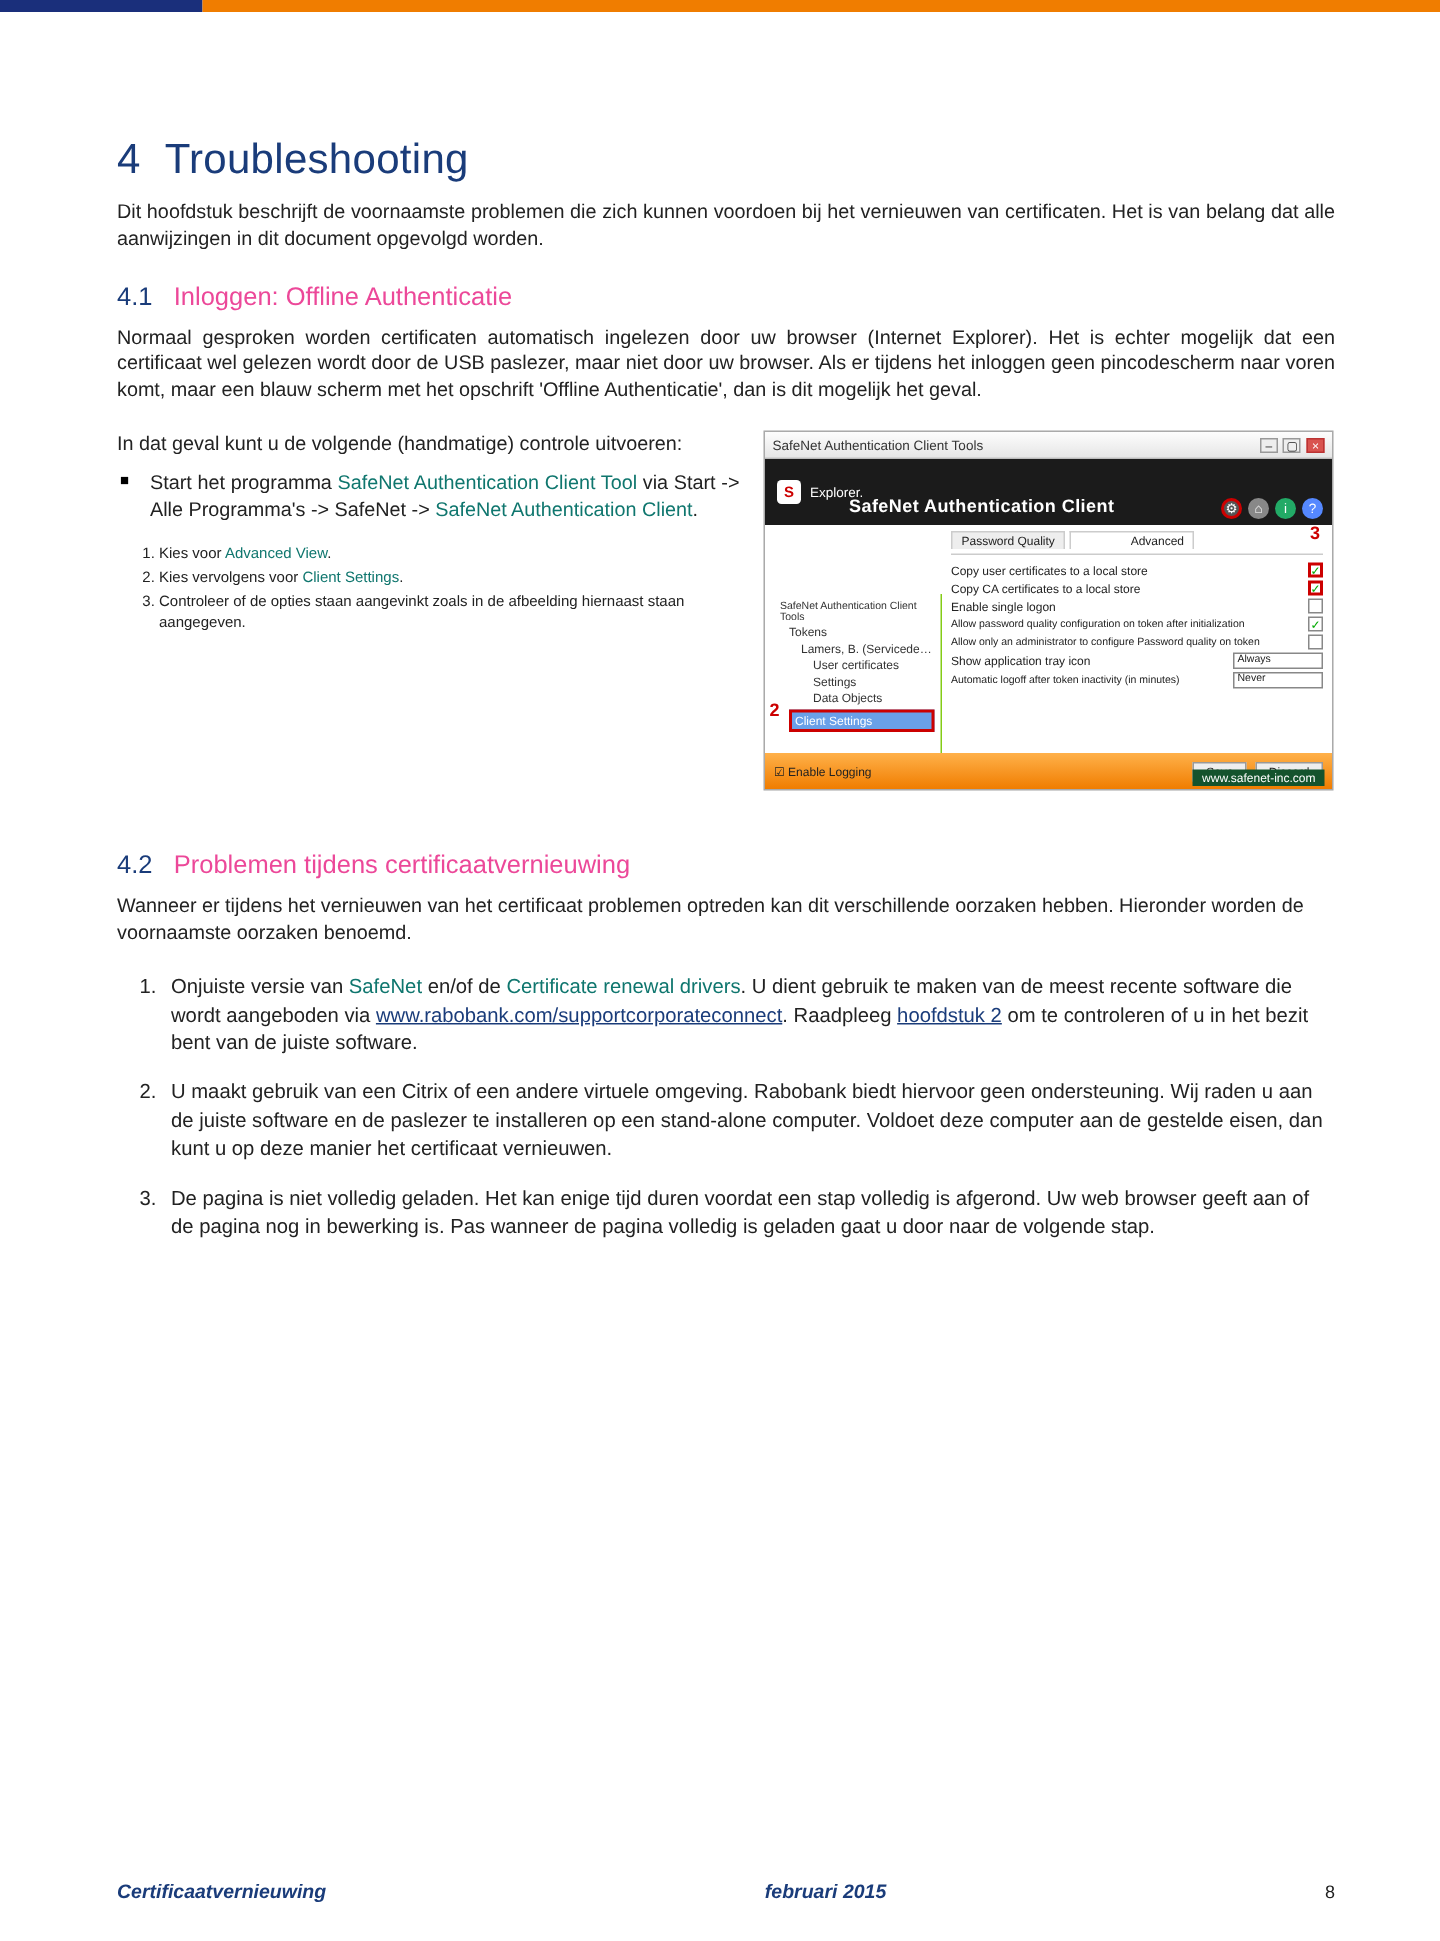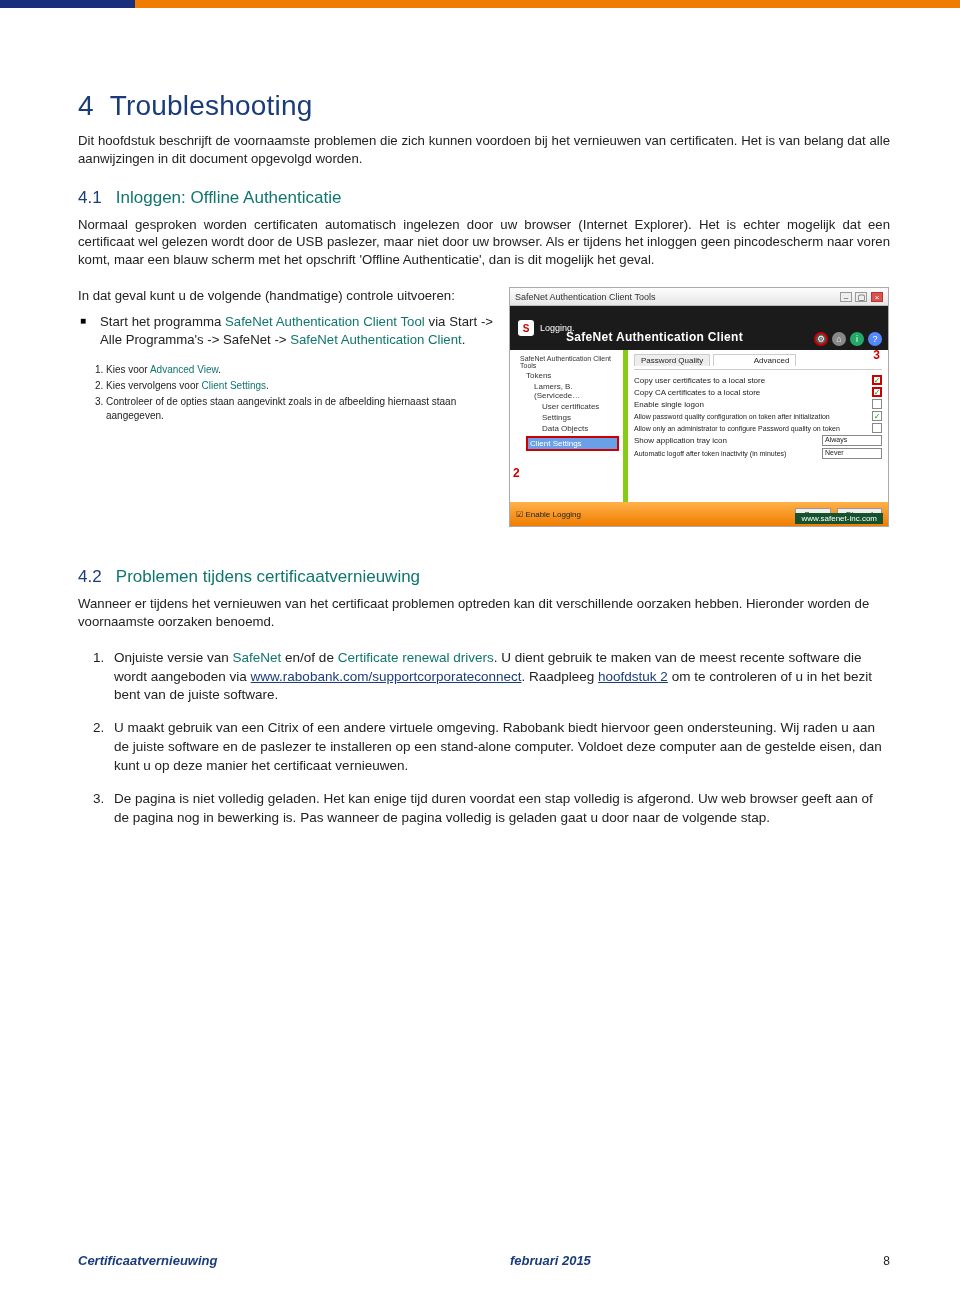--- a/index.html
+++ b/index.html
@@ -6,21 +6,21 @@
   html, body { width: 960px; background: #fff; font-family: "Segoe UI", Tahoma, sans-serif; color: #222; }
   .page { position: relative; width: 960px; height: 1294px; }
   .topbar { position: absolute; top: 0; left: 0; width: 960px; height: 8px; display: flex; }
   .topbar .blue { background: #1a2f7b; width: 135px; height: 8px; }
   .topbar .orange { background: #f07d00; flex: 1; height: 8px; }
   .content { position: absolute; top: 90px; left: 78px; width: 812px; }
   h1 { font-size: 28px; font-weight: 400; color: #1a3c7a; margin-bottom: 10px; letter-spacing: 0.2px; }
   .para { font-size: 13.2px; line-height: 1.35; text-align: justify; margin-bottom: 18px; }
   h2 { font-size: 17px; font-weight: 400; color: #1a3c7a; margin-top: 20px; margin-bottom: 8px; }
   .h2num { color: #1a3c7a; }
-  .h2title { color: #0f766e; }
+  .h2title { color: #ec4899; }
   .two-col { display: flex; gap: 16px; }
   .col-left { flex: 0 0 415px; }
   .col-right { flex: 1; }
   .justify { text-align: justify; }
   ul.bullets { list-style: none; margin: 8px 0 14px 0; }
   ul.bullets li { position: relative; padding-left: 22px; font-size: 13.2px; line-height: 1.35; text-align: justify; }
   ul.bullets li::before { content: "■"; position: absolute; left: 2px; top: 1px; font-size: 10px; color: #000; }
   ol.steps { margin: 8px 0 0 28px; font-size: 10px; line-height: 1.4; }
   ol.steps li { margin-bottom: 2px; }
   ol.wide { margin: 10px 0 0 30px; font-size: 13.5px; line-height: 1.4; }
@@ -38,21 +38,21 @@
   .sc-banner { height: 44px; background: #1b1b1b; color:#fff; display:flex; align-items:center; padding:0 8px; position:relative;}
   .sc-banner .logo { width:16px; height:16px; background:#fff; border-radius:3px; margin-right:6px; display:flex; align-items:center; justify-content:center; color:#c00; font-weight:bold; font-size:10px;}
   .sc-banner .btxt { font-size: 12px; font-weight: 600; letter-spacing: 0.3px; }
   .sc-banner .icons { position:absolute; right:6px; bottom:4px; display:flex; gap:4px; }
   .sc-banner .icons span { width:14px; height:14px; border-radius:50%; display:flex; align-items:center; justify-content:center; font-size:9px; }
   .ic-gear { background:#555; border:2px solid #c00; }
   .ic-i { background:#2a6; color:#fff; }
   .ic-q { background:#58f; color:#fff; }
   .ic-h { background:#888; color:#fff; }
   .sc-body { display:flex; height: 152px; background:#fff; }
-  .sc-tree { width: 118px; border-right:5px solid #84cc16; padding:4px; font-size:8px; color:#333; }
+  .sc-tree { width: 118px; border-right:1px solid #84cc16; padding:4px; font-size:8px; color:#333;margin-top:46px; }
   .sc-tree .node { padding:1px 0 1px 6px; }
   .sc-tree .sel { background:#6aa0e8; color:#fff; border:2px solid #c00; padding:1px 2px; }
   .sc-main { flex:1; padding:4px 6px; position: relative; }
   .sc-tabs { border-bottom:1px solid #ccc; height:16px; }
   .sc-tabs span { display:inline-block; border:1px solid #ccc; border-bottom:none; padding:1px 6px; font-size:8px; background:#eee; }
   .sc-tabs .act { background:#fff;padding-left:40px; }
   .sc-opts { margin-top:4px; }
   .sc-opt { display:flex; justify-content:space-between; align-items:center; font-size:8px; padding:1px 0; }
   .sc-opt .cb { width:10px; height:10px; border:1px solid #888; display:flex; align-items:center; justify-content:center; font-size:8px; }
   .sc-opt .cb.on::after { content:"✓"; color:#0a0; }
@@ -114,21 +114,21 @@
           <div class="sc-titlebar">
             <span class="t">SafeNet Authentication Client Tools</span>
             <span class="wbtns">
               <span>–</span>
               <span>▢</span>
               <span class="x">×</span>
             </span>
           </div>
           <div class="sc-banner">
             <div class="logo">S</div>
-            <div style="font-size:9px;">Logging.</div>
+            <div style="font-size:9px;">Explorer.</div>
             <div style="position:absolute; left:56px; bottom:6px;" class="btxt">SafeNet Authentication Client</div>
             <div class="icons">
               <span class="ic-gear">⚙</span>
               <span class="ic-h">⌂</span>
               <span class="ic-i">i</span>
               <span class="ic-q">?</span>
             </div>
           </div>
           <div class="sc-body">
             <div class="sc-tree">

